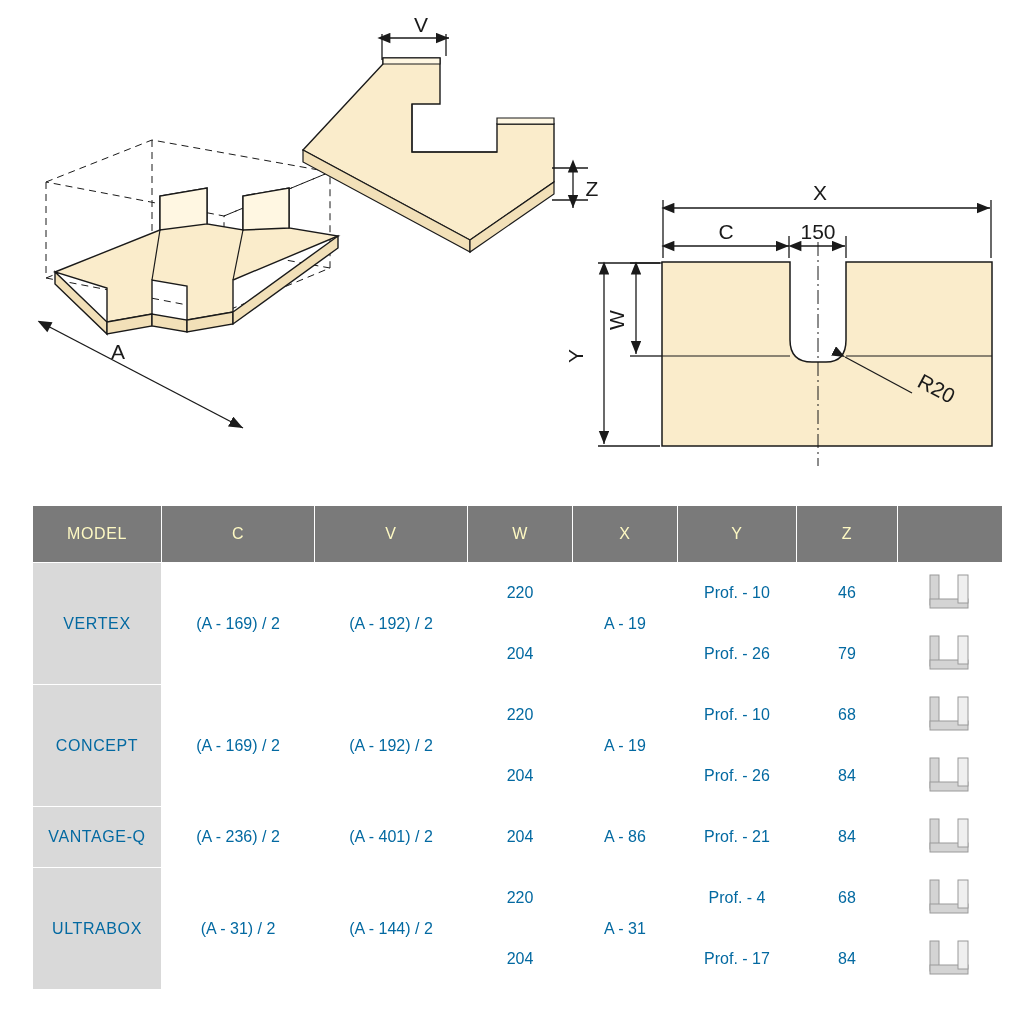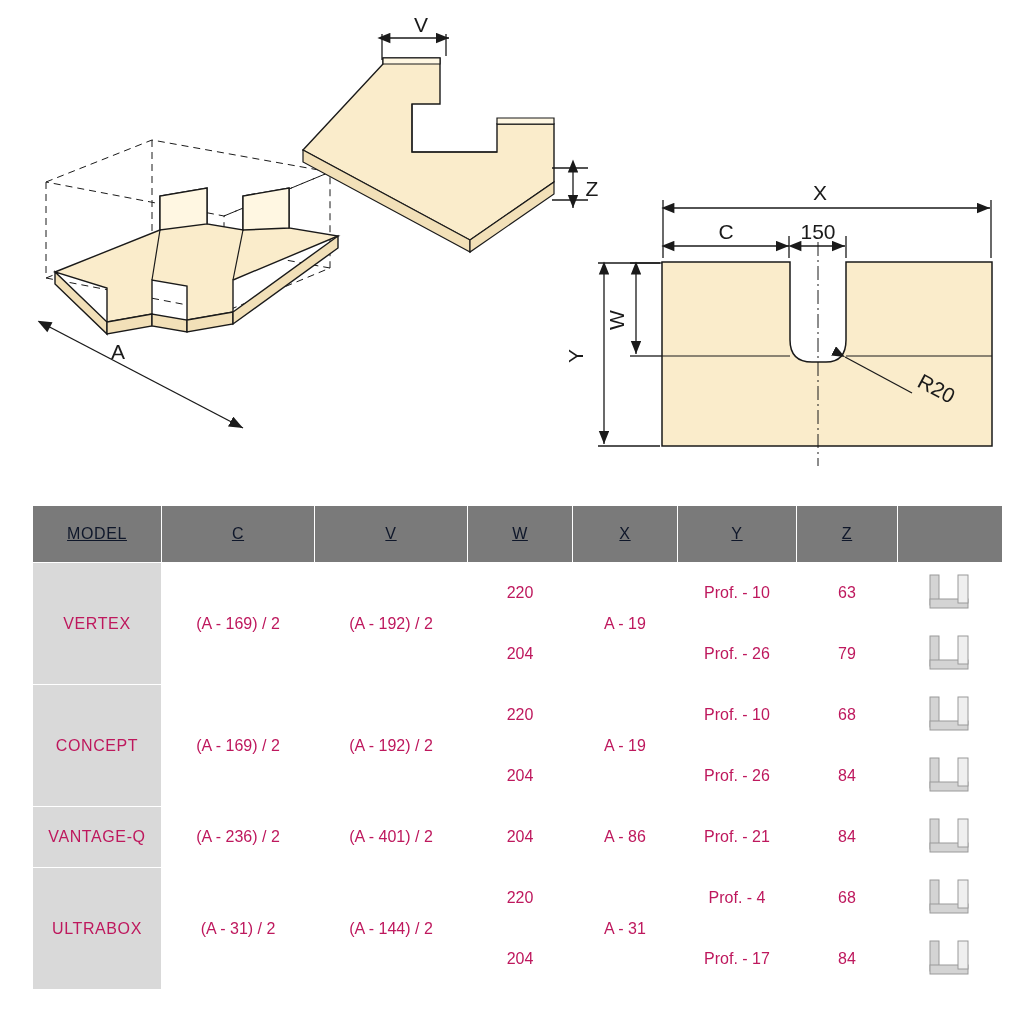--- a/index.html
+++ b/index.html
@@ -40,31 +40,30 @@
     border-collapse: collapse;
     width: 962px;
     table-layout: fixed;
   }
   table.spec th, table.spec td {
     border: 1px solid #ffffff;
     text-align: center;
     vertical-align: middle;
     font-size: 16px;
     font-family: "Liberation Sans", sans-serif;
-    color: #be185d;
+    color: #0369a1;
     padding: 0;
   }
   table.spec thead th {
     background: #7a7a7a;
-    color: #0f172a;
+    color: #fef9c3;
     height: 56px;
     font-weight: normal;
     letter-spacing: 0.6px;
     font-size: 16px;
-    text-decoration: underline;
   }
   td.modelcell {
     background: #d9d9d9;
     letter-spacing: 0.6px;
     font-size: 16px;
     color: #262626;
     margin-top: 47px;
   }
   td.plain {
     background: #ffffff;
@@ -232,21 +231,21 @@
     </thead>
     <tbody>
 
       <tr>
         <td class="modelcell" rowspan="2">VERTEX</td>
         <td class="plain" rowspan="2">(A - 169) / 2</td>
         <td class="plain" rowspan="2">(A - 192) / 2</td>
         <td class="plain small">220</td>
         <td class="plain" rowspan="2">A - 19</td>
         <td class="plain small">Prof. - 10</td>
-        <td class="plain small">63</td>
+        <td class="plain small">46</td>
         <td class="iconcell">
           <svg class="icon-svg" width="72" height="48" viewBox="0 0 72 48">
             <rect x="16" y="6" width="9" height="30" fill="#d4d4d4" stroke="#9a9a9a" stroke-width="1"></rect>
             <rect x="16" y="30" width="38" height="9" fill="#d4d4d4" stroke="#9a9a9a" stroke-width="1"></rect>
             <rect x="44" y="6" width="10" height="28" fill="#efefef" stroke="#9a9a9a" stroke-width="1"></rect>
           </svg>
         </td>
       </tr>
       <tr>
         <td class="plain small">204</td>

